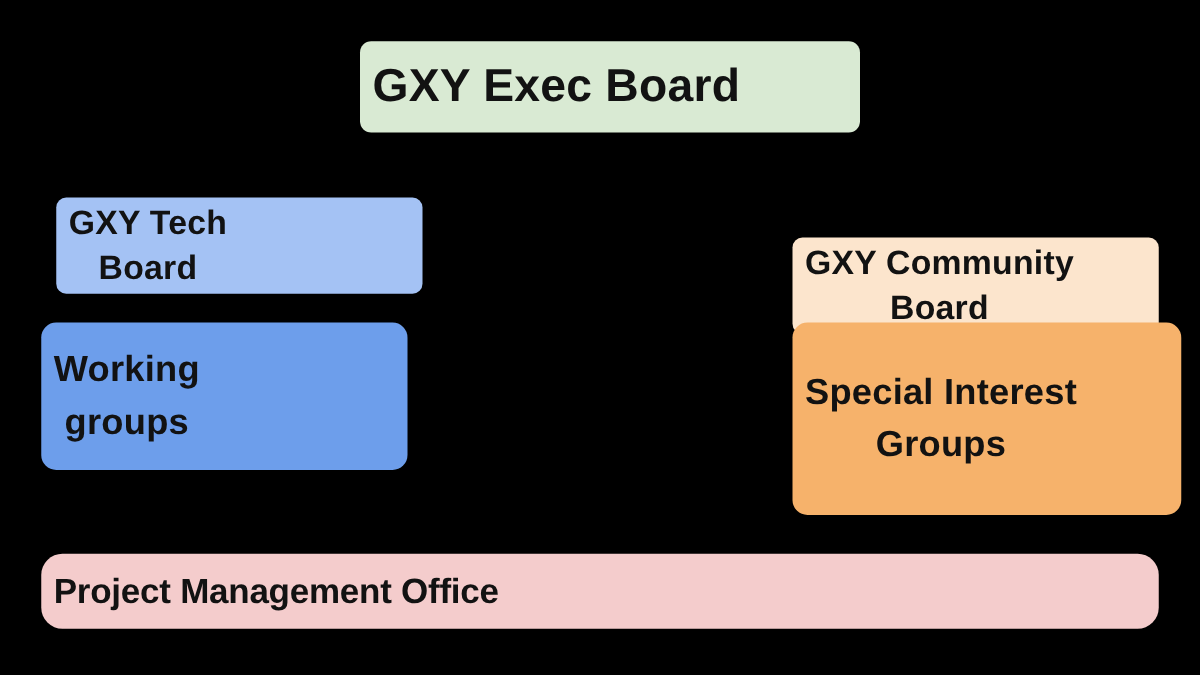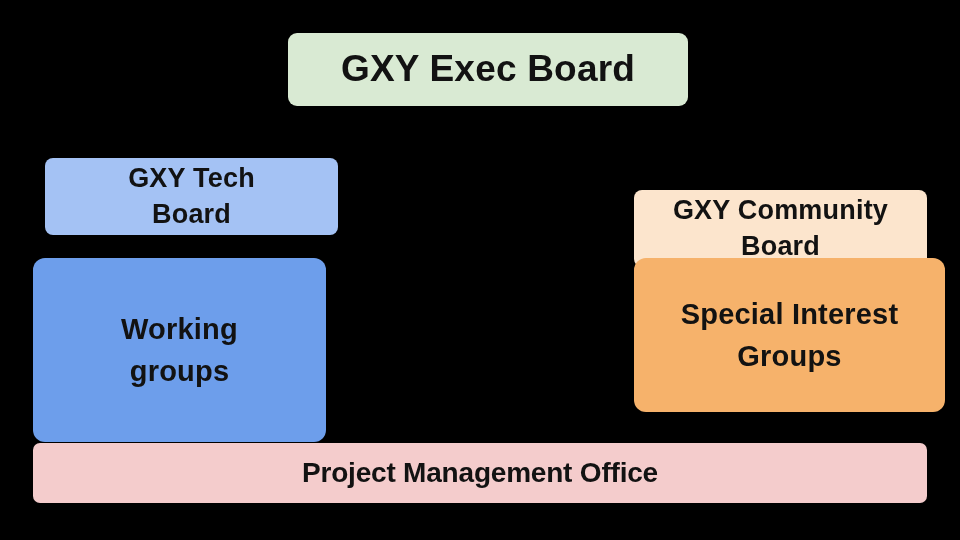--- a/index.html
+++ b/index.html
@@ -12,43 +12,42 @@
     width: 960px;
     height: 540px;
     background: #000000;
     overflow: hidden;
     font-family: "Liberation Sans", "DejaVu Sans", sans-serif;
   }
   .node {
     position: absolute;
     display: flex;
     align-items: center;
-    justify-content: center;
     text-align: center;
     border-radius: 10px;
     box-sizing: border-box;
     padding: 4px 10px;
   }
   .node .label {
     font-weight: bold;
     color: #121212;
     white-space: pre-line;
     line-height: 1.32;
     letter-spacing: 0.2px;
   }
   
   .node-exec      { left: 288px; top: 33px;  width: 400px; height: 73px;  border-radius: 9px; }
   .node-exec .label { font-size: 37px; }
   .node-tech      { left: 33px;  top: 158px; width: 293px; height: 77px;  border-radius: 8px; margin-left: 12px; }
   .node-community { left: 634px; top: 158px; width: 293px; height: 77px;  border-radius: 8px; margin-top: 32px; }
   .node-tech .label, .node-community .label { font-size: 27px; }
-  .node-working   { left: 33px;  top: 258px; width: 293px; height: 184px; border-radius: 12px; }
+  .node-working   { left: 33px;  top: 258px; width: 293px; height: 118px; border-radius: 12px; }
   .node-sig       { left: 634px; top: 258px; width: 311px; height: 154px; border-radius: 12px; }
   .node-working .label, .node-sig .label { font-size: 29px; line-height: 1.45; }
-  .node-pmo       { left: 33px;  top: 443px; width: 894px; height: 60px;  border-radius: 7px; }
+  .node-pmo       { left: 33px;  top: 443px; width: 894px; height: 60px;  border-radius: 17px; }
   .node-pmo .label { font-size: 28px; letter-spacing: -0.2px; }
 </style>
 </head>
 <body>
 
 <div class="canvas">
 
   <div class="node node-exec" style="background: rgb(217, 234, 211);">
     <span class="label">GXY Exec Board</span>
   </div>

